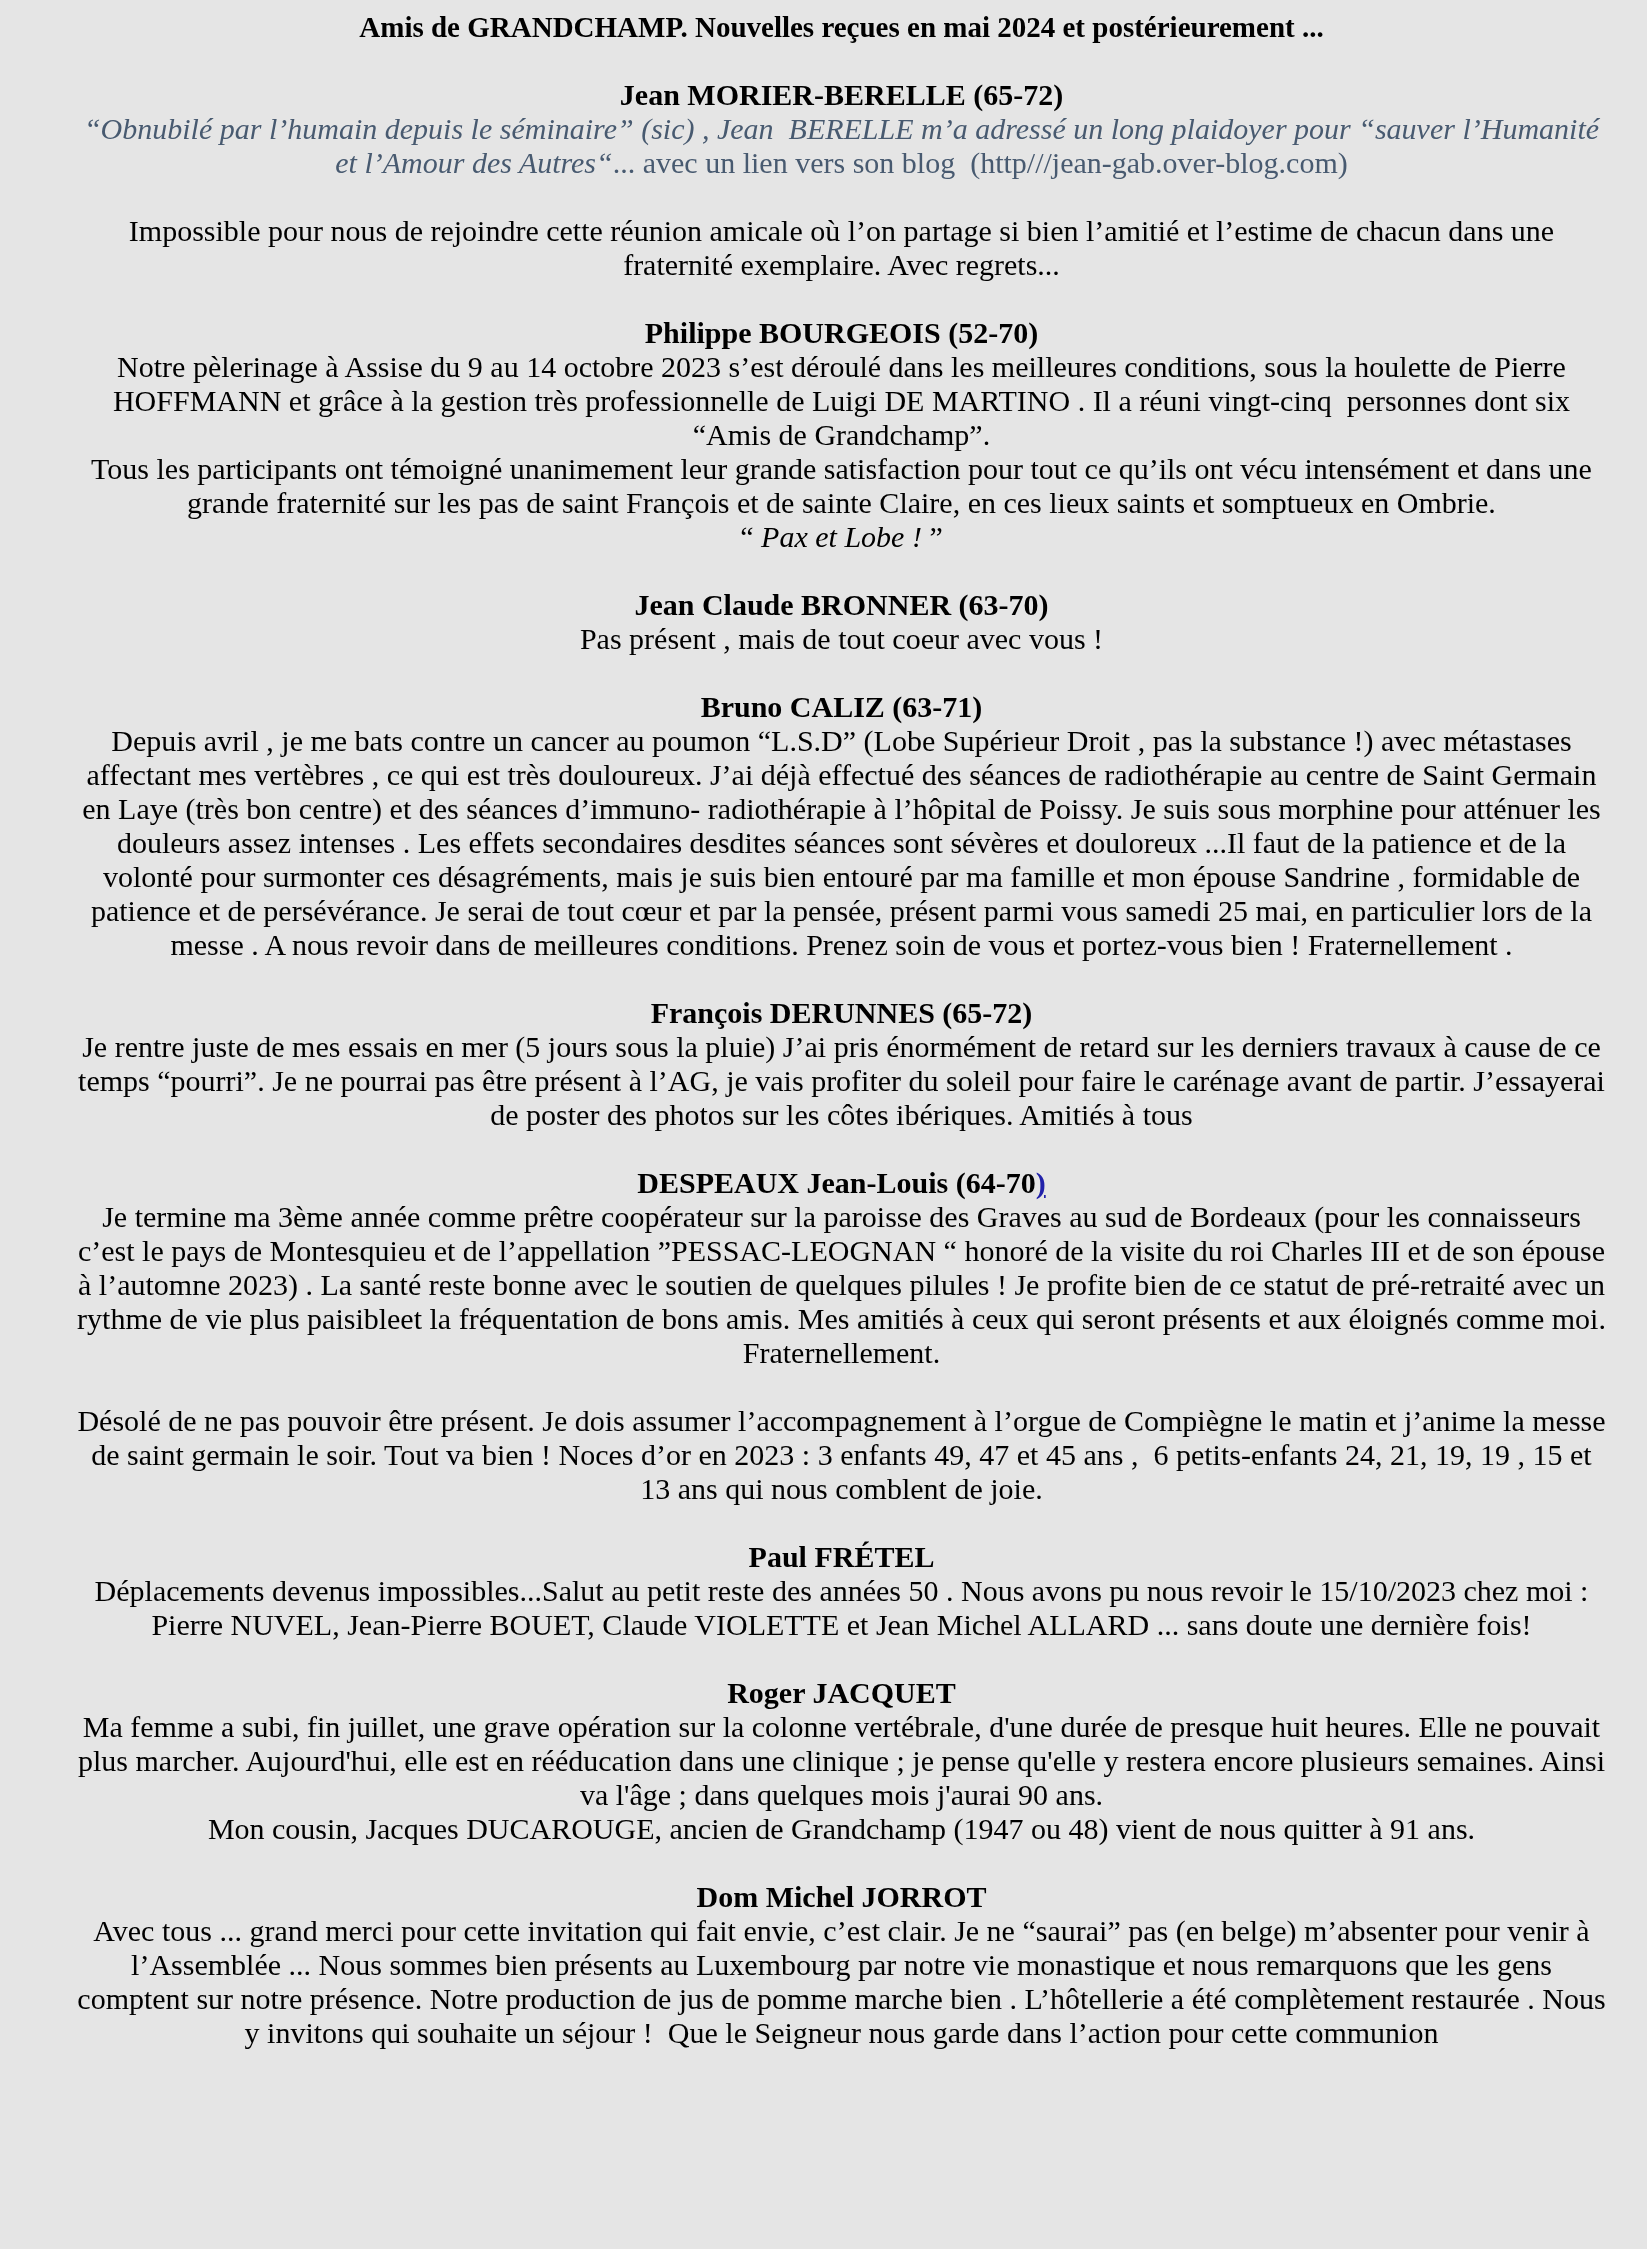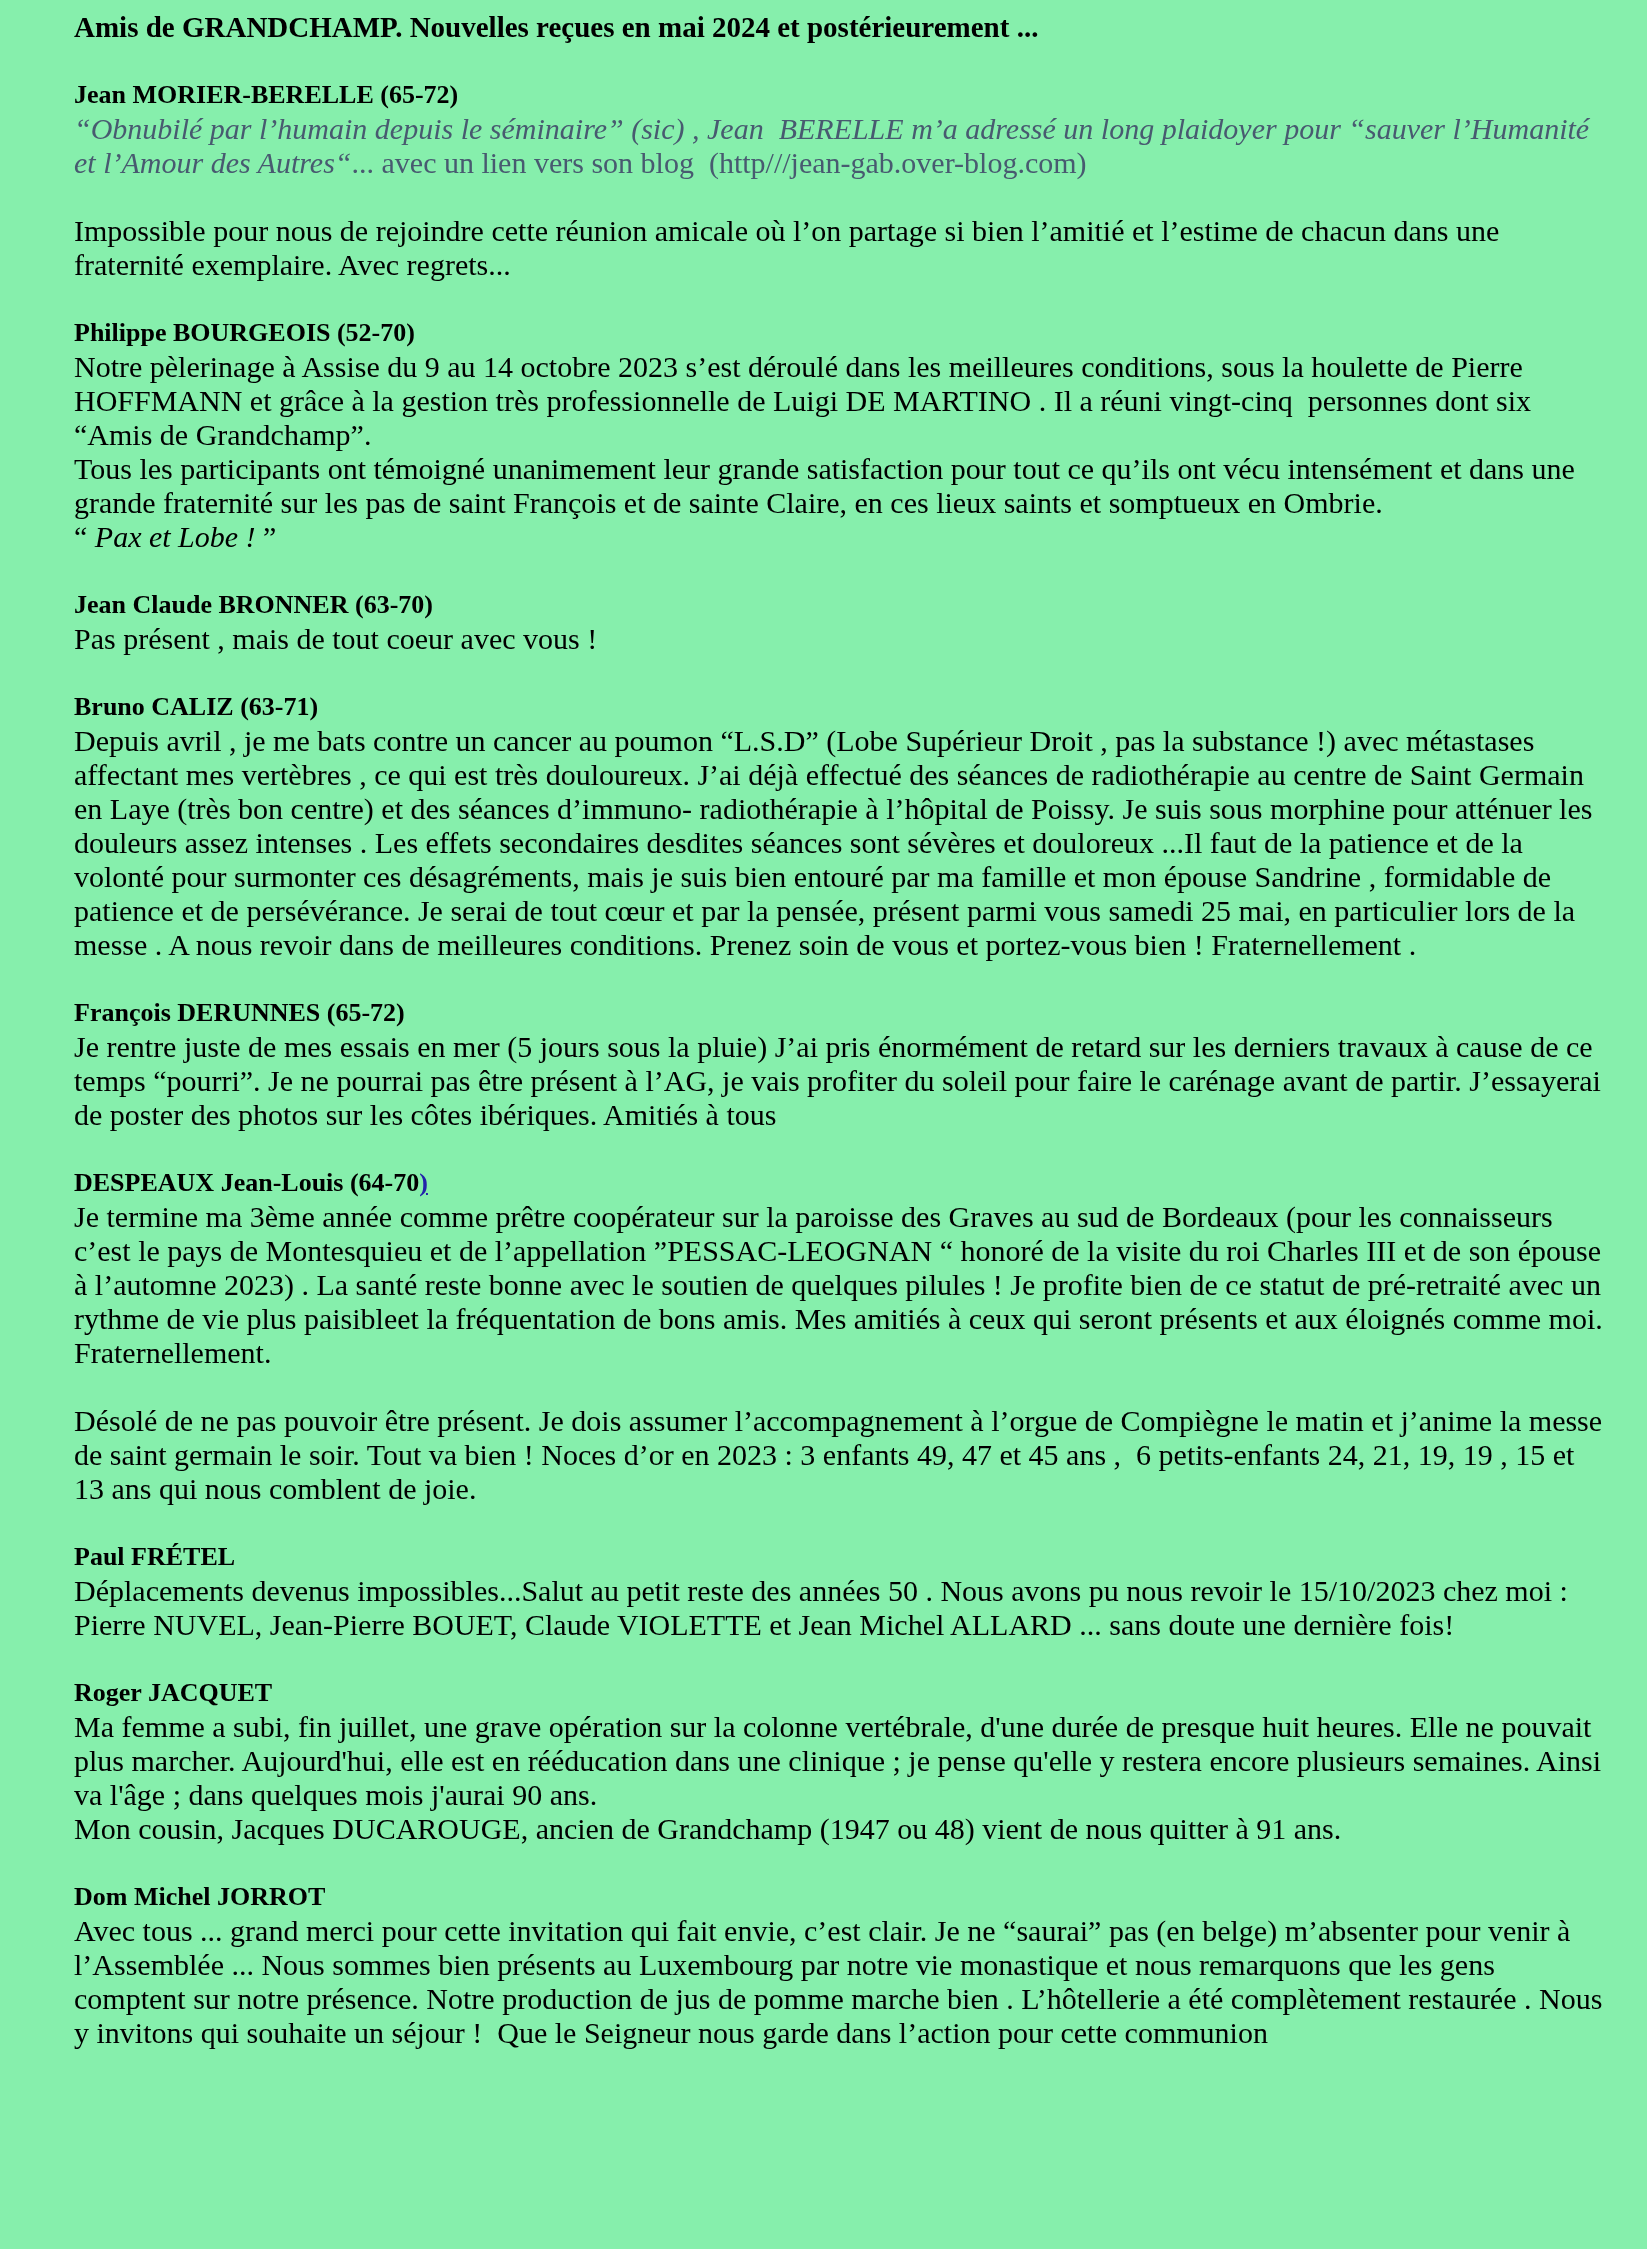--- a/index.html
+++ b/index.html
@@ -6,37 +6,38 @@
     --slate-color:#485A70;
     --link-color:#2222AA;
     --text-color:#000000;
   }
   html,body{margin:0;padding:0;background:#ffffff;}
   .page{
     position:relative;
     width:1647px;
     height:2250px;
     box-sizing:border-box;
-    background:#86efac;
+    background:#e5e5e5;
     padding:10.3px 38px 0 74px;
     font-family:"Liberation Serif","DejaVu Serif",serif;
     font-size:30px;
     line-height:34px;
     color:var(--text-color);
     overflow:hidden;
+    text-align:center;
   }
   .title{
     font-size:29px;
     font-weight:bold;
     margin:0;
     line-height:34px;
   }
   .entry{margin-top:34px;}
   .entry-name{
-    font-size:26px;
+    font-size:30px;
     font-weight:bold;
     margin:0;
     line-height:34px;
   }
   .para{margin:0;white-space:pre-wrap;}
   .seg-plain{}
   .seg-italic{font-style:italic;}
   .seg-slate{color:var(--slate-color);}
   .seg-italic-slate{font-style:italic;color:var(--slate-color);}
   .seg-link{color:var(--link-color);text-decoration:underline;}

